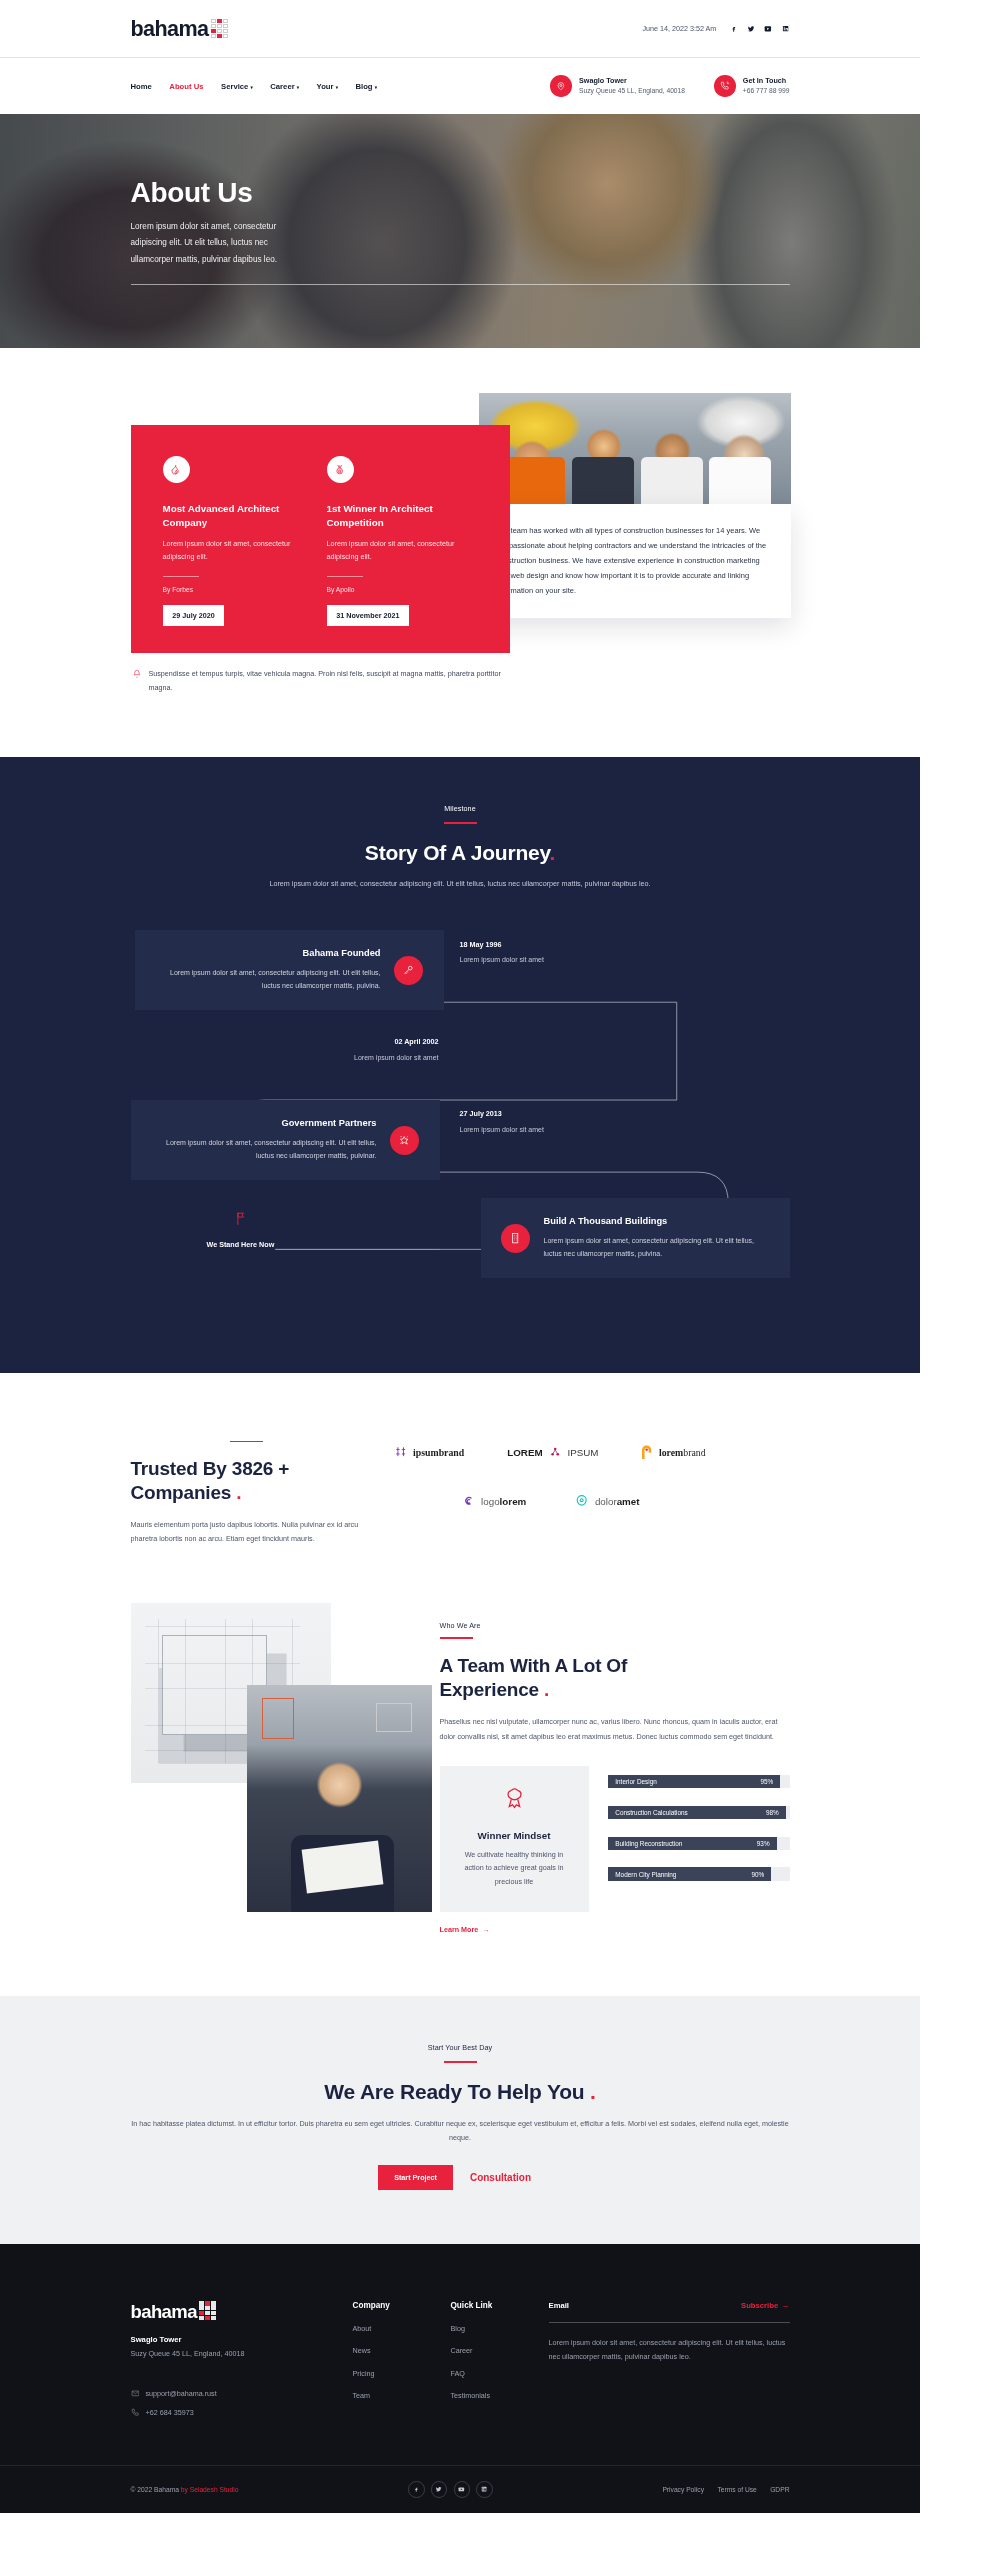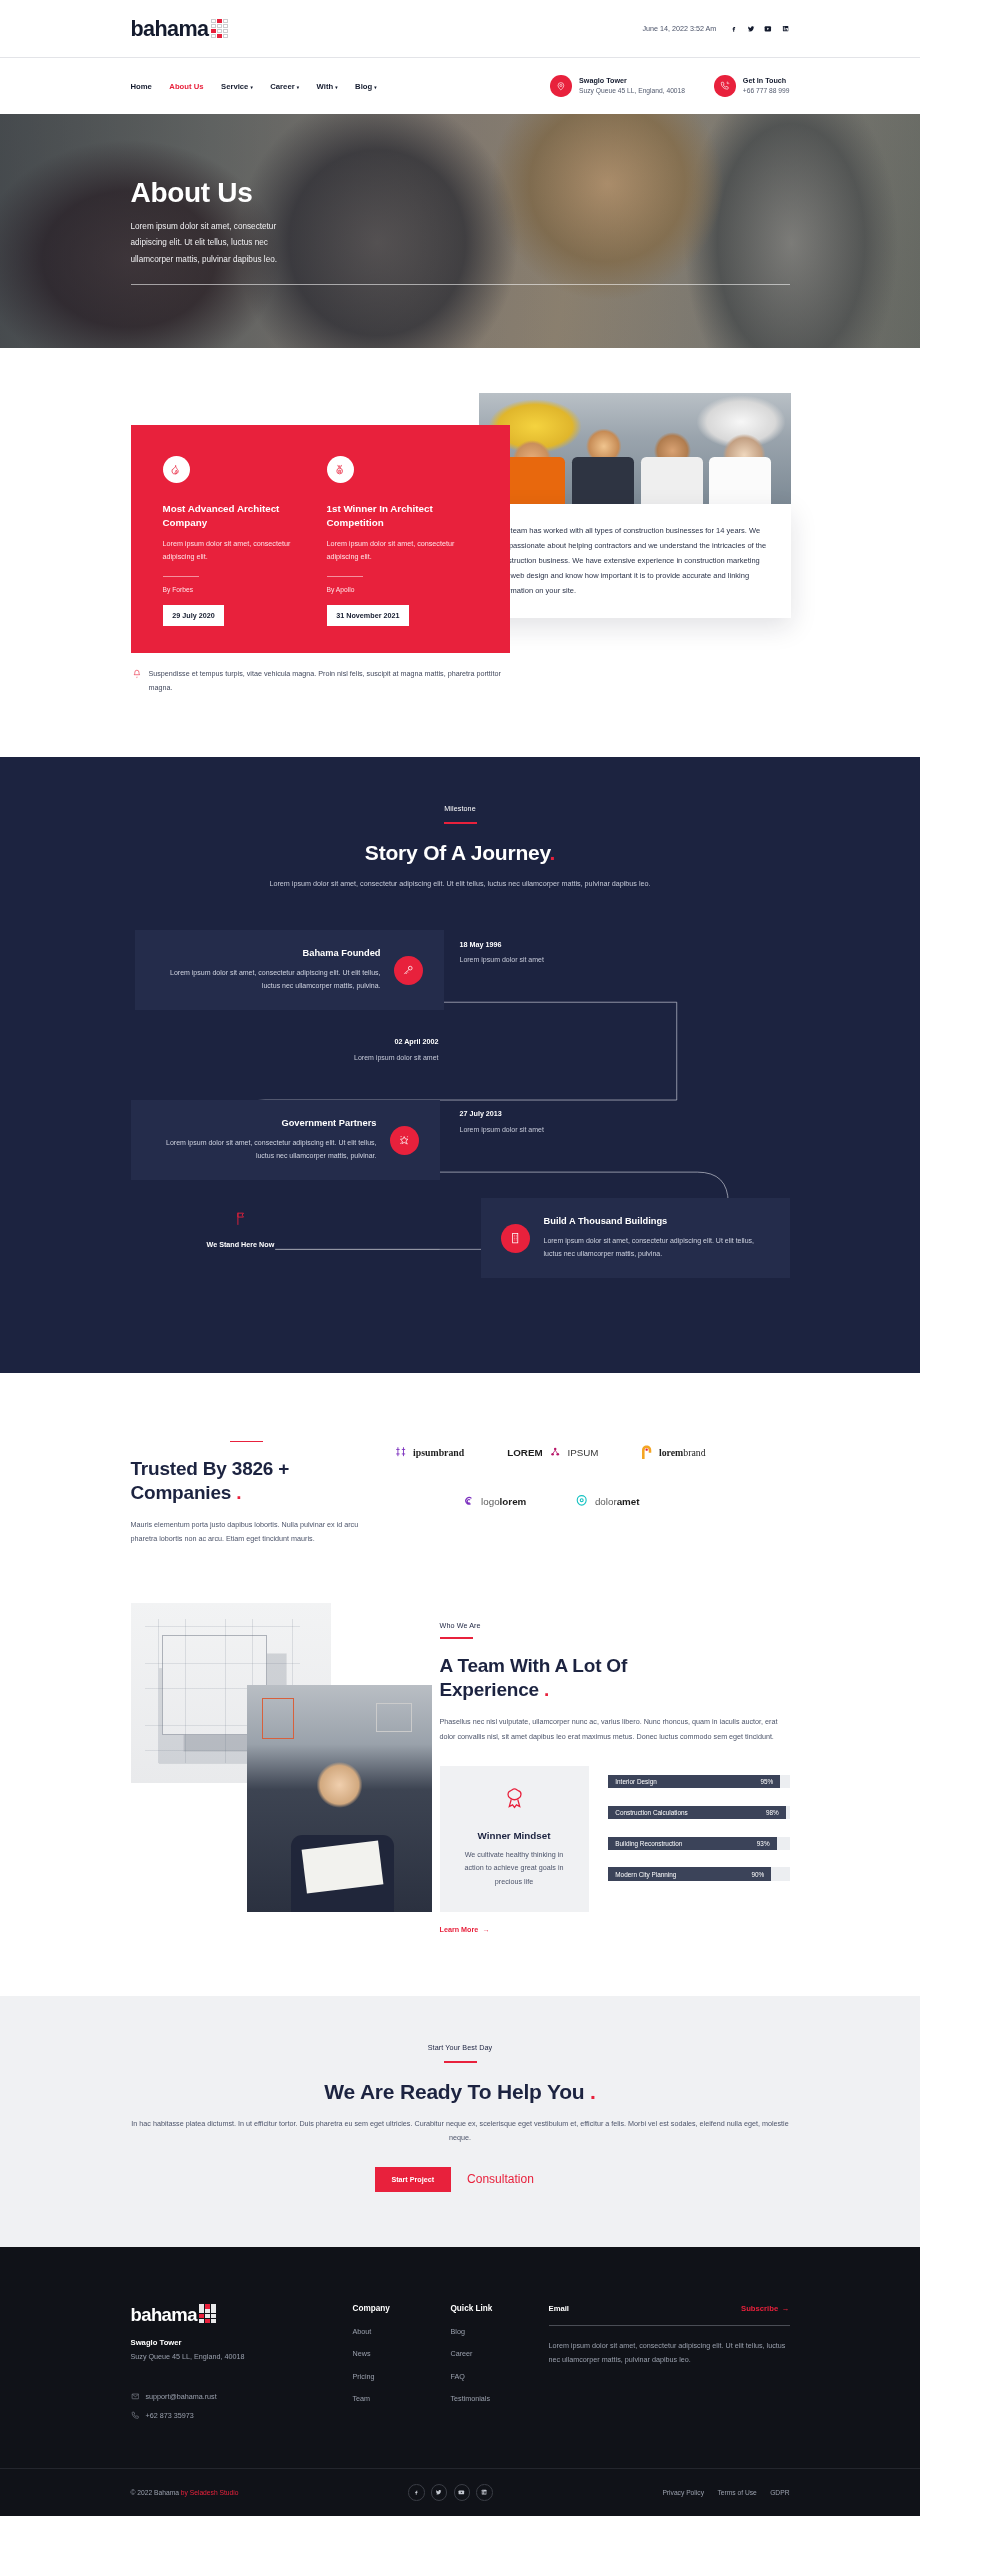--- a/index.html
+++ b/index.html
@@ -221,21 +221,21 @@
   .bar .fill span { font-size:6.4px; color:#fff; white-space:nowrap; }
   .learn { display:inline-flex; align-items:center; gap:4.1px; color:#e8213c; font-size:7.2px; font-weight:bold; margin-top:13.4px; cursor:pointer; }
 
   
   .cta { background:#f0f1f3; padding:47px 0 53px; text-align:center; }
   .cta .eyebrow { color:#1c2340; }
   .cta h2 { font-size:21px; font-weight:bold; color:#1c2340; margin-top:17.5px; letter-spacing:-0.2px; }
   .cta .desc { font-size:7.2px; color:#4c546a; line-height:2.0; margin-top:12.4px; }
   .cta .btns { margin-top:18.5px; display:flex; justify-content:center; align-items:center; gap:5.2px; }
   .btn-primary { background:#e8213c; color:#fff; font-size:7.2px; font-weight:bold; padding:8.2px 16.5px; cursor:pointer; border:none; }
-  .btn-link { color:#e8213c; font-size:12px; font-weight:normal; padding:8.2px 11.3px; cursor:pointer; background:none; border:none; }
+  .btn-link { color:#e8213c; font-size:10px; font-weight:bold; padding:8.2px 11.3px; cursor:pointer; background:none; border:none; }
 
   
   footer { background:#101218; padding:57px 0 0; }
   .fgrid { display:flex; }
   .fcol1 { width:222px; }
   .flogo { display:flex; align-items:flex-end; gap:2.1px; }
   .flogo .logo-word { color:#ffffff; font-size:18.5px; }
   .flogo .logo-bricks i.w { background:#e9e9ea; border:none; }
   .faddr-name { font-size:7.7px; font-weight:bold; color:#fff; margin-top:13.4px; }
   .faddr { font-size:7.2px; color:#9aa0ad; margin-top:5.2px; }
@@ -320,21 +320,21 @@
     </div>
   </div>
 
   <div class="navwrap">
     <div class="container navrow">
       <nav class="nav">
         <a><span>Home</span></a>
         <a class="active"><span>About Us</span></a>
         <a><span>Service</span><span class="caret">▾</span></a>
         <a><span>Career</span><span class="caret">▾</span></a>
-        <a><span>With</span><span class="caret">▾</span></a>
+        <a><span>Your</span><span class="caret">▾</span></a>
         <a><span>Blog</span><span class="caret">▾</span></a>
       </nav>
       <div class="infoblocks">
         <div class="infoblock">
           <span class="ibicon">
             <svg width="9.8" height="9.8" viewBox="0 0 24 24">
                 <path d="M12 22s7-6.1 7-11a7 7 0 1 0-14 0c0 4.9 7 11 7 11z"></path>
                 <circle cx="12" cy="11" r="2.6"></circle>
               </svg>
           </span>
@@ -681,21 +681,21 @@
               <svg width="8.8" height="8.8" viewBox="0 0 24 24">
                   <rect x="3" y="5.5" width="18" height="13" rx="1.4"></rect>
                   <path d="M3.6 6.4L12 13l8.4-6.6"></path>
                 </svg>
               <span>support@bahama.rust</span>
             </div>
             <div>
               <svg width="8.8" height="8.8" viewBox="0 0 24 24">
                   <path d="M5 3h3l2 5-2.2 1.3a12 12 0 0 0 5.9 5.9L15 13l5 2v3a2 2 0 0 1-2 2A15 15 0 0 1 3 5a2 2 0 0 1 2-2z"></path>
                 </svg>
-              <span>+62 873 35973</span>
+              <span>+62 684 35973</span>
             </div>
           </div>
         </div>
 
         <div class="fcol">
           <h5>Company</h5>
           <a>About</a>
           <a>News</a>
           <a>Pricing</a>
           <a>Team</a>

